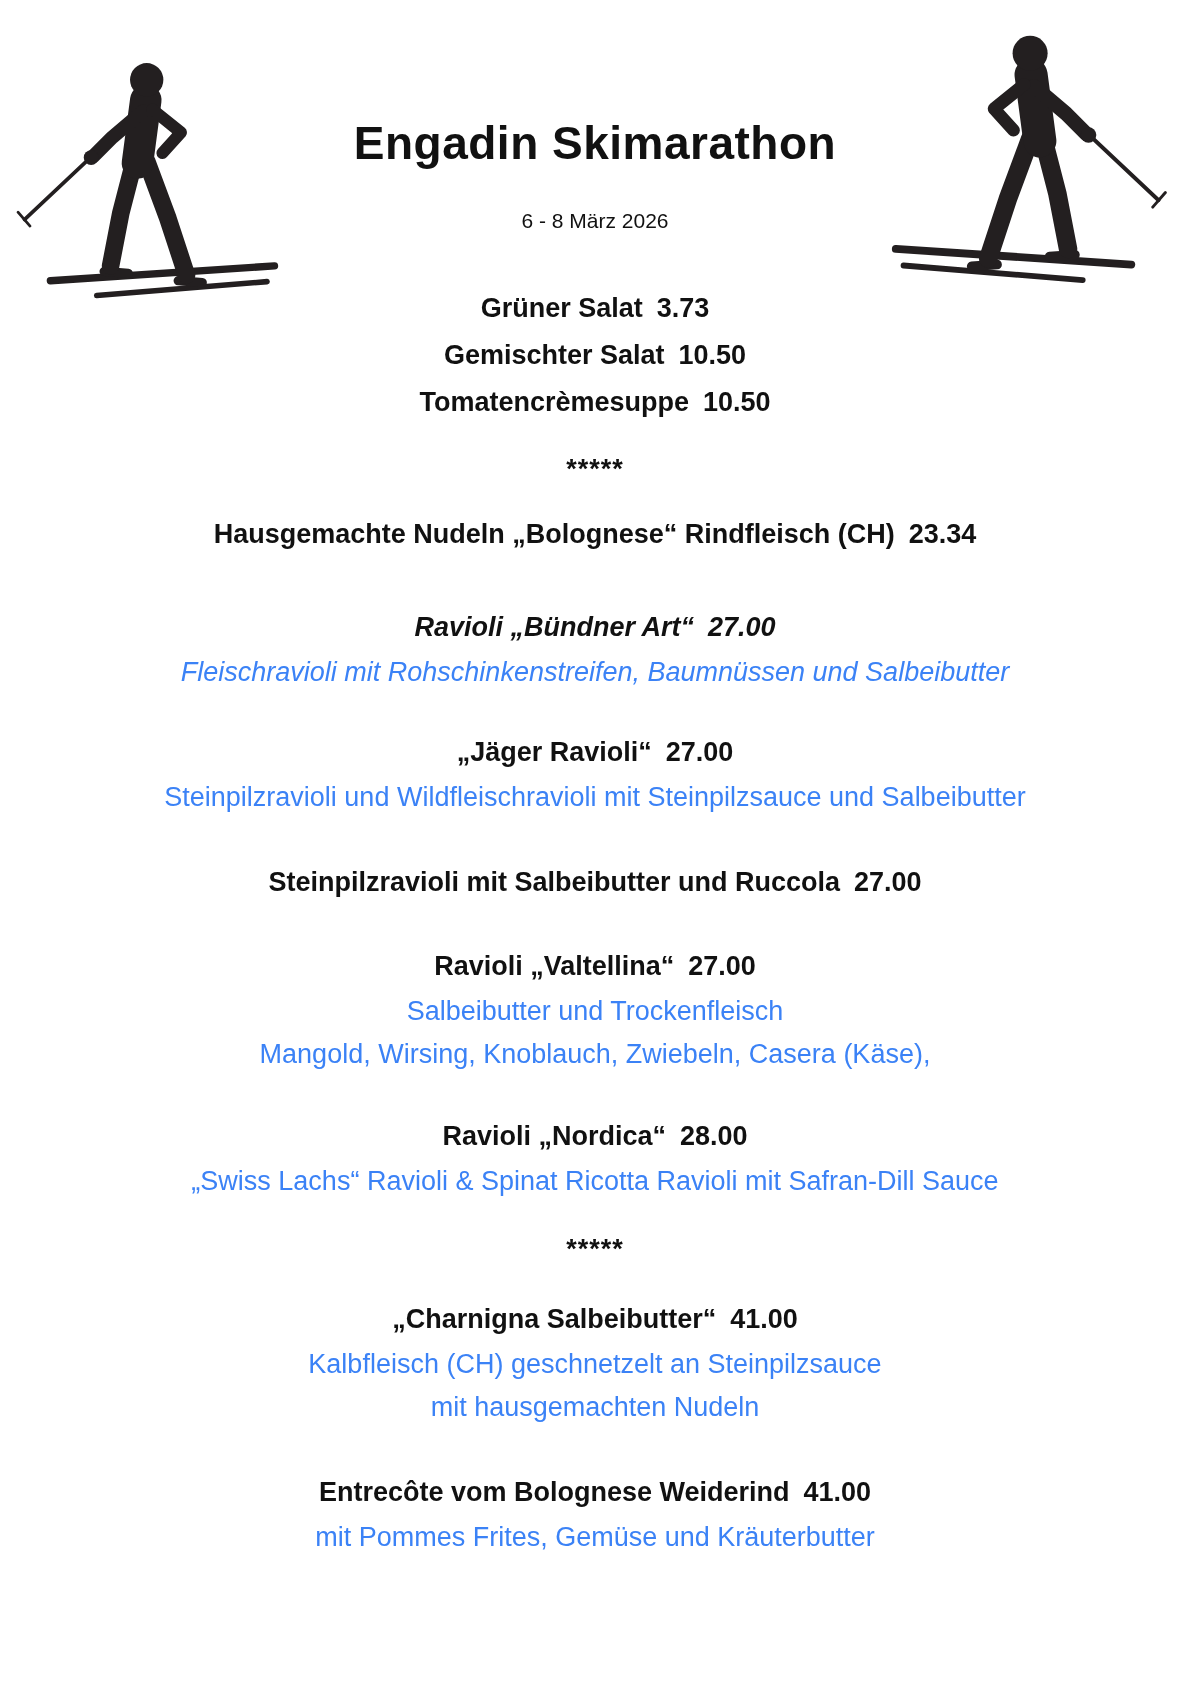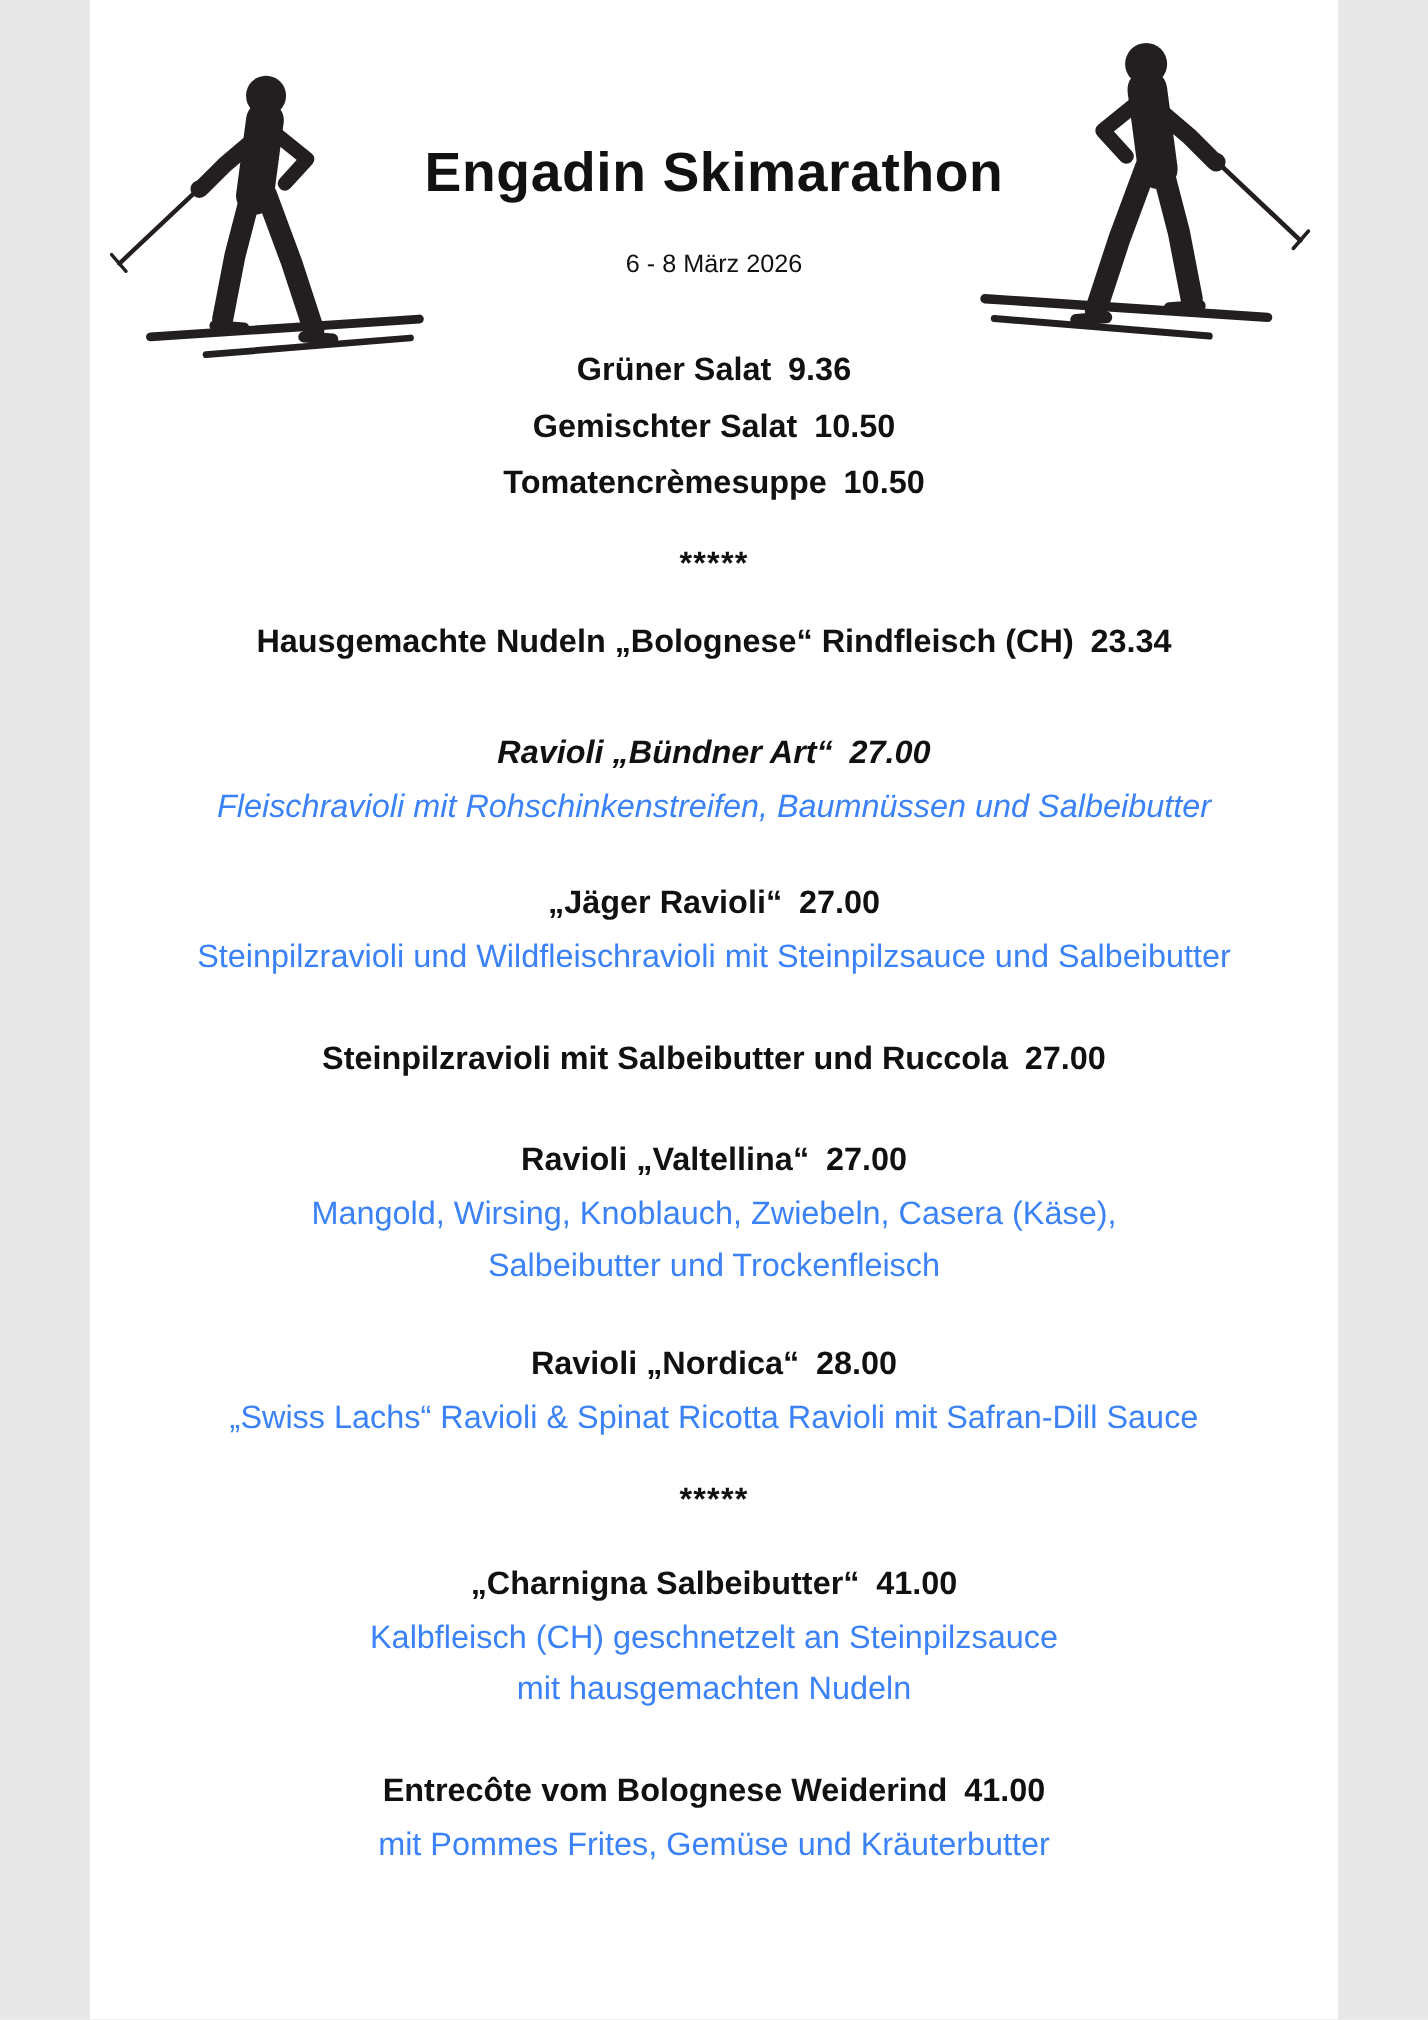--- a/index.html
+++ b/index.html
@@ -1,18 +1,18 @@
 <!DOCTYPE html>
 <html lang="de"><head>
 <meta charset="utf-8">
 <style>
   html, body { margin: 0; padding: 0; background: #e8e8e8; }
   .page {
     position: relative;
-    width: 1040px;
+    width: 1190px;
     height: 1683px;
     margin: 0 auto;
     background: #ffffff;
     font-family: "Liberation Sans", sans-serif;
     color: #111111;
     overflow: hidden;
   }
   .skier { position: absolute; }
   .skier-left  { left: 4px;  top: 52px; width: 278px; height: 250px; }
   .skier-right { right: 10px; top: 24px; width: 292px; height: 263px; }
@@ -78,21 +78,21 @@
     <use href="#skier-shape" transform="translate(300,0) scale(-1,1)"></use>
   </svg>
 
   <main class="content">
 
     <h1 class="title">Engadin Skimarathon</h1>
     <div class="date">6 - 8 März 2026</div>
 
     <section style="margin-top:44px;">
       <div class="item">
-        <span>Grüner Salat</span><span class="price">9.36</span>
+        <span>Grüner Salat</span><span class="price">3.73</span>
       </div>
       <div class="item">
         <span>Gemischter Salat</span><span class="price">10.50</span>
       </div>
       <div class="item">
         <span>Tomatencrèmesuppe</span><span class="price">10.50</span>
       </div>
     </section>
 
     <div class="item stars" style="margin-top:20px;">*****</div>
@@ -120,22 +120,22 @@
     <section class="course" style="margin-top:40px;">
       <div class="item">
         <span>Steinpilzravioli mit Salbeibutter und Ruccola</span><span class="price">27.00</span>
       </div>
     </section>
 
     <section class="course" style="margin-top:37px;">
       <div class="item">
         <span>Ravioli „Valtellina“</span><span class="price">27.00</span>
       </div>
+      <div class="desc">Salbeibutter und Trockenfleisch</div>
       <div class="desc">Mangold, Wirsing, Knoblauch, Zwiebeln, Casera (Käse),</div>
-      <div class="desc">Salbeibutter und Trockenfleisch</div>
     </section>
 
     <section class="course" style="margin-top:37px;">
       <div class="item">
         <span>Ravioli „Nordica“</span><span class="price">28.00</span>
       </div>
       <div class="desc">„Swiss Lachs“ Ravioli &amp; Spinat Ricotta Ravioli mit Safran-Dill Sauce</div>
     </section>
 
     <div class="item stars" style="margin-top:23px;">*****</div>

